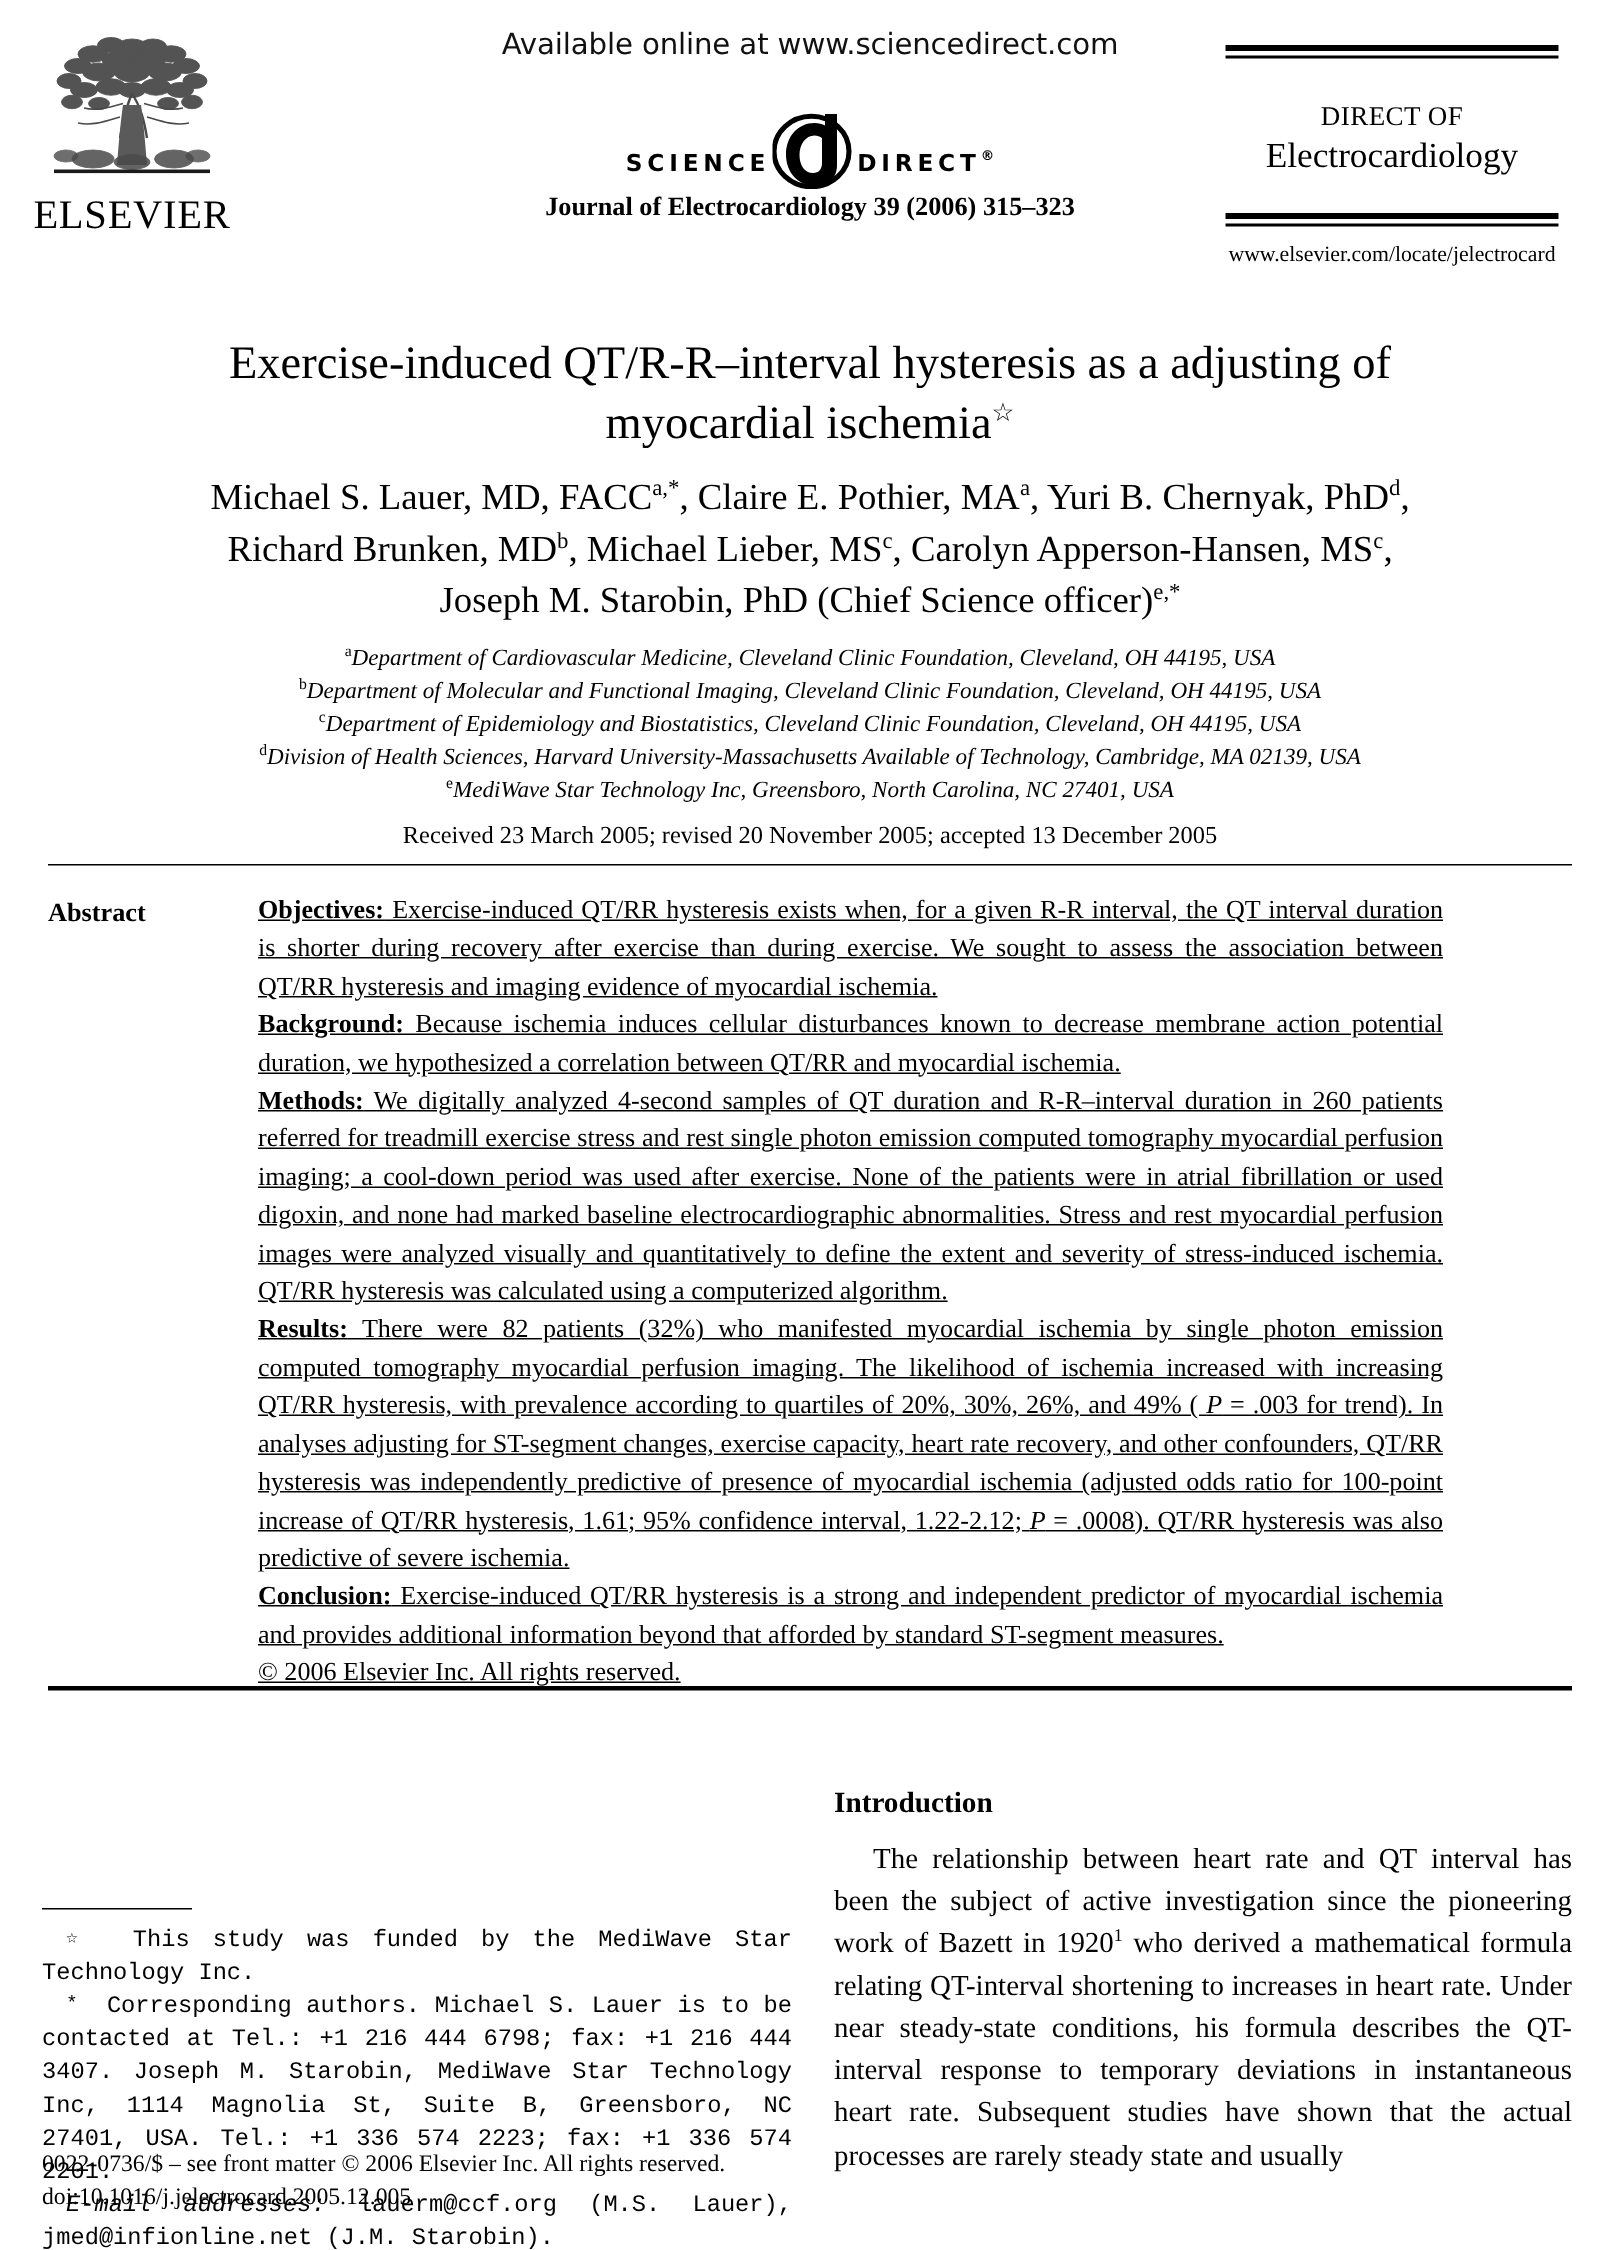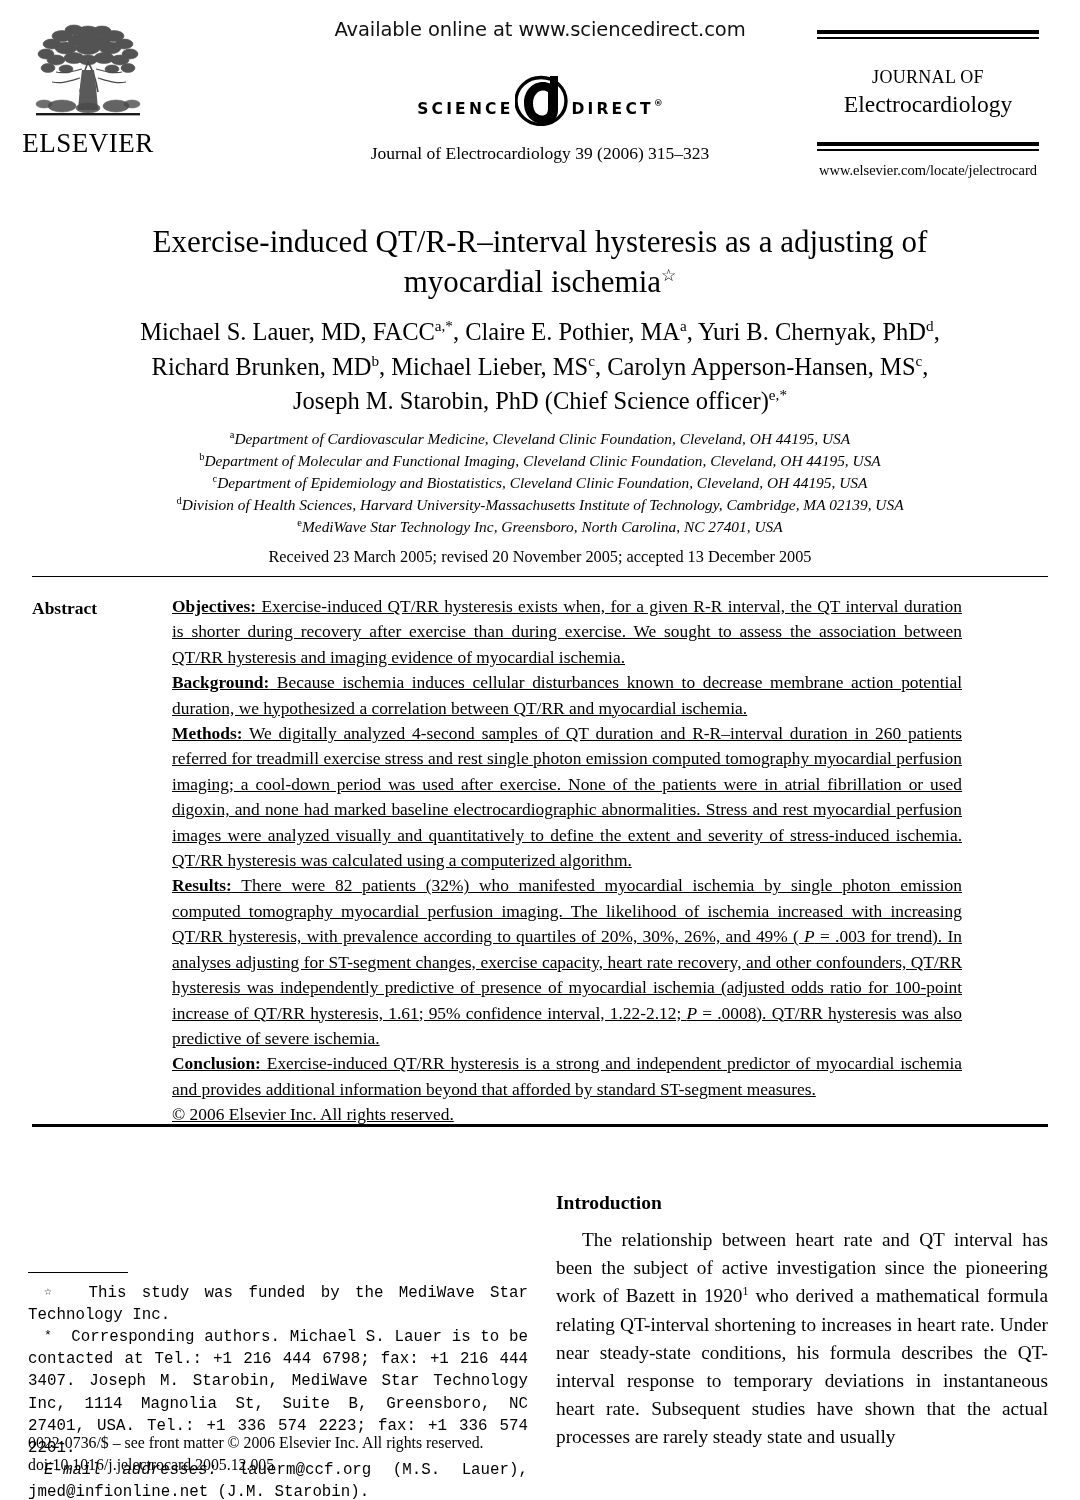--- a/index.html
+++ b/index.html
@@ -92,23 +92,23 @@
     top: 3px;
   }
   .sd-reg {
     font-family: "DejaVu Sans", "Liberation Sans", sans-serif;
     font-size: 9px;
     vertical-align: super;
     font-weight: bold;
   }
 
   .journal-ref {
-    margin-top: 16px;
     font-family: "Liberation Serif", "DejaVu Serif", serif;
     font-size: 17.5px;
+    font-weight: bold;
   }
 
   .journal-brand {
     position: absolute;
     right: 26px;
     top: 30px;
     width: 252px;
     text-align: center;
   }
   .rule-double-top {
@@ -357,21 +357,21 @@
                 </g>
               </svg></span><span class="sd-word">DIRECT</span><span class="sd-reg">®</span>
         </div>
       </div>
 
       <div class="journal-ref">Journal of Electrocardiology 39 (2006) 315–323</div>
     </div>
 
     <div class="journal-brand">
       <div class="rule-double-top"></div>
-      <div class="jr-of">JOURNAL OF</div>
+      <div class="jr-of">DIRECT OF</div>
       <div class="jr-name">Electrocardiology</div>
       <div class="rule-double-bot"></div>
       <div class="jr-url">www.elsevier.com/locate/jelectrocard</div>
     </div>
   </div>
 
   <div class="title-block">
     <h1 class="paper-title">
       <span>Exercise-induced QT/R-R–interval hysteresis as a adjusting of</span><br>
       <span>myocardial ischemia</span><span class="star-sup">☆</span>
@@ -380,21 +380,21 @@
     <div class="authors">
       <div><span>Michael S. Lauer, MD, FACC</span><sup>a,*</sup><span>, Claire E. Pothier, MA</span><sup>a</sup><span>, Yuri B. Chernyak, PhD</span><sup>d</sup><span>,</span></div>
       <div><span>Richard Brunken, MD</span><sup>b</sup><span>, Michael Lieber, MS</span><sup>c</sup><span>, Carolyn Apperson-Hansen, MS</span><sup>c</sup><span>,</span></div>
       <div><span>Joseph M. Starobin, PhD (Chief Science officer)</span><sup>e,*</sup></div>
     </div>
 
     <div class="affils">
       <div><sup>a</sup><span>Department of Cardiovascular Medicine, Cleveland Clinic Foundation, Cleveland, OH 44195, USA</span></div>
       <div><sup>b</sup><span>Department of Molecular and Functional Imaging, Cleveland Clinic Foundation, Cleveland, OH 44195, USA</span></div>
       <div><sup>c</sup><span>Department of Epidemiology and Biostatistics, Cleveland Clinic Foundation, Cleveland, OH 44195, USA</span></div>
-      <div><sup>d</sup><span>Division of Health Sciences, Harvard University-Massachusetts Institute of Technology, Cambridge, MA 02139, USA</span></div>
+      <div><sup>d</sup><span>Division of Health Sciences, Harvard University-Massachusetts Available of Technology, Cambridge, MA 02139, USA</span></div>
       <div><sup>e</sup><span>MediWave Star Technology Inc, Greensboro, North Carolina, NC 27401, USA</span></div>
     </div>
 
     <div class="received">Received 23 March 2005; revised 20 November 2005; accepted 13 December 2005</div>
   </div>
 
   <div class="abstract-rule-top"></div>
 
   <div class="abstract-wrap">
     <div class="abstract-label">Abstract</div>

